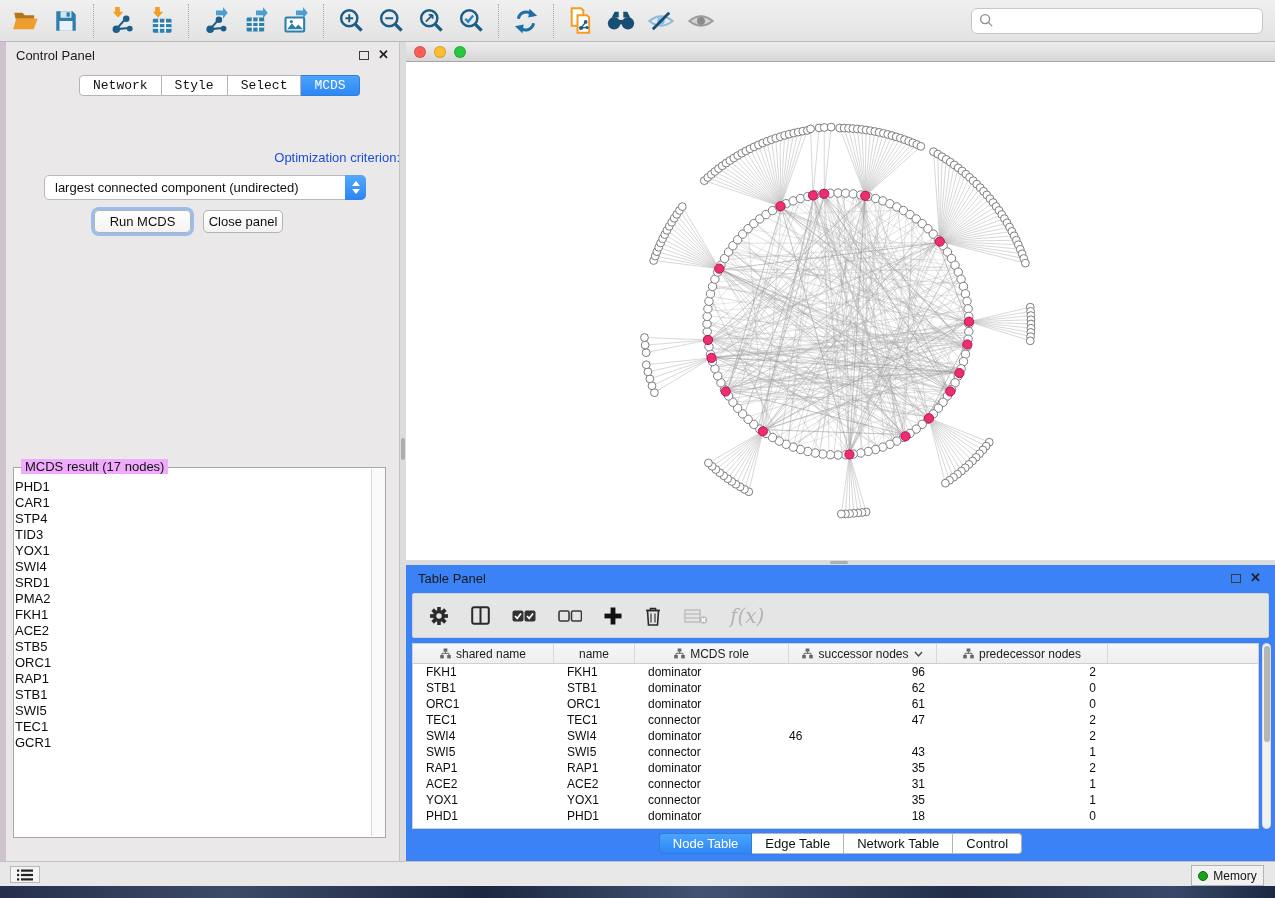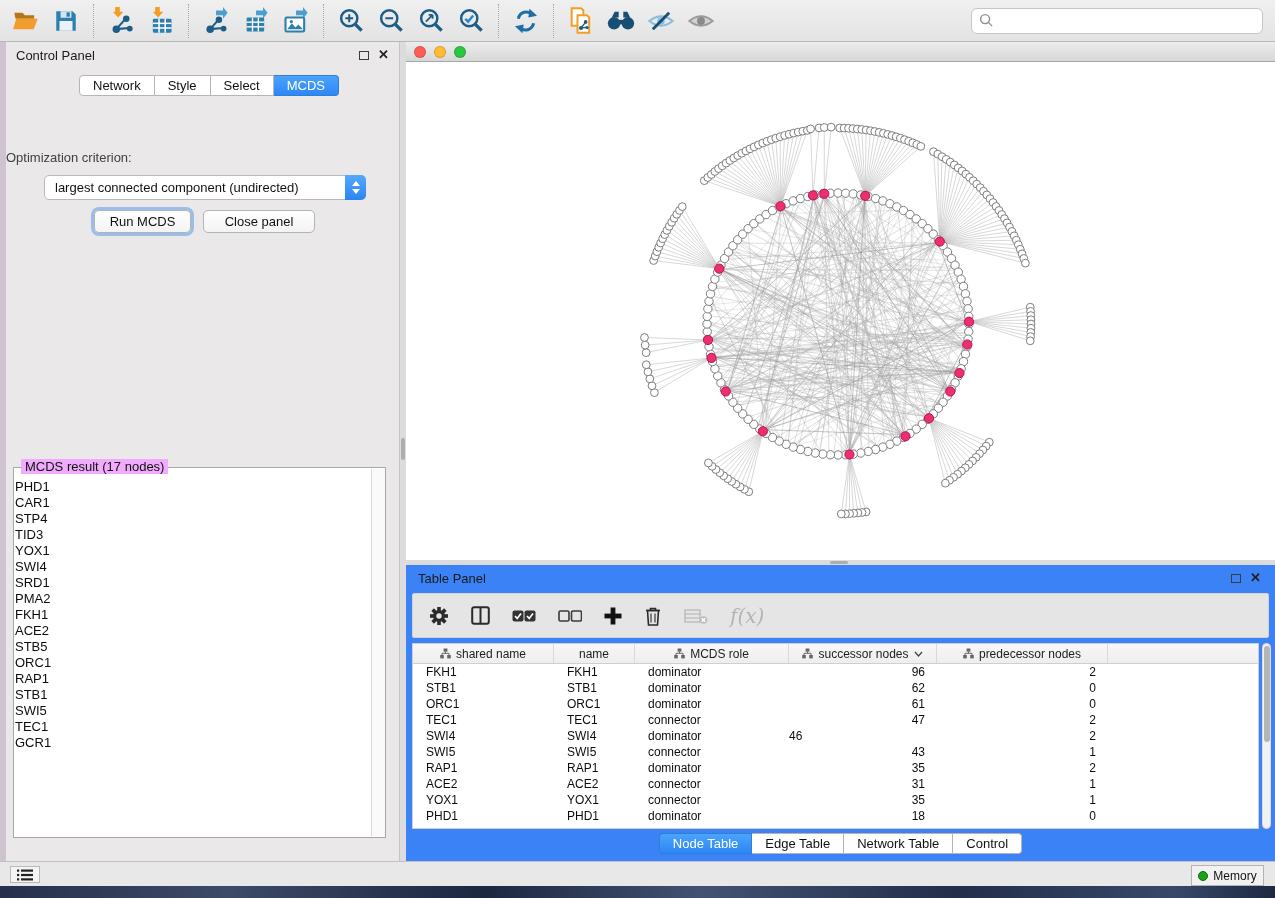--- a/index.html
+++ b/index.html
@@ -24,30 +24,30 @@
   .panel-hicons { margin-left:auto; display:flex; align-items:center; gap:9px; }
   .float-ic { width:10px; height:9px; border:1.5px solid #3c3c3c; display:inline-block; }
   .close-ic { font-size:13px; font-weight:bold; color:#222; line-height:10px; }
 
   .seg-tabs { display:flex; }
   .seg-tab { height:21px; background:#fff; border:1px solid #b5b5b5; border-left:none; font-size:13px; color:#111; display:flex; align-items:center; justify-content:center; padding:0 13px; }
   .seg-tab:first-child { border-left:1px solid #b5b5b5; border-radius:4px 0 0 4px; }
   .seg-tab:last-child { border-radius:0 4px 4px 0; }
   .seg-tab.active { background:linear-gradient(#4aa4fb,#2e87f5); border-color:#2e7fd8; color:#fff; }
 
-  #opt-label { top:108px; left:0; width:394px; text-align:left; font-size:13px; color:#404040; }
+  #opt-label { top:108px; left:0; width:394px; text-align:right; font-size:13px; color:#1d4ed8; }
   #dropdown { left:38px; top:133px; width:322px; height:25px; background:#fff; border:1px solid #b9b9b9; border-radius:5px; display:flex; align-items:center; font-size:13px; color:#111; }
   #dropdown .dd-text { padding-left:10px; flex:1; white-space:nowrap; overflow:hidden; }
   #dd-stepper { width:21px; height:25px; margin-right:-1px; border-radius:0 5px 5px 0; background:linear-gradient(#55a9fd,#2c84f3); display:flex; flex-direction:column; align-items:center; justify-content:center; gap:3px; }
   .arr-up { width:0; height:0; border-left:4px solid transparent; border-right:4px solid transparent; border-bottom:5px solid #fff; }
   .arr-dn { width:0; height:0; border-left:4px solid transparent; border-right:4px solid transparent; border-top:5px solid #fff; }
 
   .mac-btn { height:23px; background:linear-gradient(#ffffff,#f3f3f3); border:1px solid #b4b4b4; border-radius:5px; font-size:13px; color:#111; display:flex; align-items:center; justify-content:center; font-family:"Liberation Sans",sans-serif; }
   #run-btn { left:88px; top:168px; width:97px; box-shadow:0 0 0 3px rgba(110,168,235,.65); }
-  #close-btn { left:197px; top:168px; width:112px; }
+  #close-btn { left:197px; top:168px; width:80px; }
 
   #result-box { left:7px; top:425px; width:373px; height:371px; background:#fff; border:1px solid #a8a8a8; }
   #result-legend { left:15px; top:417px; background:#f0abfc; padding:0 4px; font-size:13px; color:#111; }
   #result-list { left:9px; top:437px; width:355px; height:352px; overflow:hidden; font-size:13px; line-height:16px; color:#0d0d0d; }
   #result-scroll { left:365px; top:427px; width:14px; height:367px; background:#fafafa; border-left:1px solid #d8d8d8; }
 
   
   #v-split { left:400px; top:42px; width:6px; height:819px; background:#dcdcdc; }
   #v-grip { left:401px; top:438px; width:4px; height:22px; background:#aeaeae; border-radius:2px; }
   #h-split { left:406px; top:560px; width:869px; height:5px; background:#dcdcdc; }
@@ -247,21 +247,21 @@
 <div id="left-strip" class="abs"></div>
 
 <div id="control-panel" class="abs">
   <div class="panel-header">
     <span>Control Panel</span>
     <span class="panel-hicons">
       <span class="float-ic"></span>
       <span class="close-ic">✕</span>
     </span>
   </div>
-  <div class="abs" style="left:73px; top:33px;">
+  <div class="abs" style="left:73px; top:33px;font-family:Liberation Mono, monospace;">
     <div class="seg-tabs" id="cp-tabs">
         <div class="seg-tab">Network</div>
         <div class="seg-tab">Style</div>
         <div class="seg-tab">Select</div>
         <div class="seg-tab active">MCDS</div>
       </div>
   </div>
   <div id="opt-label" class="abs">Optimization criterion:</div>
   <div id="dropdown" class="abs">
     <span class="dd-text">largest connected component (undirected)</span>

